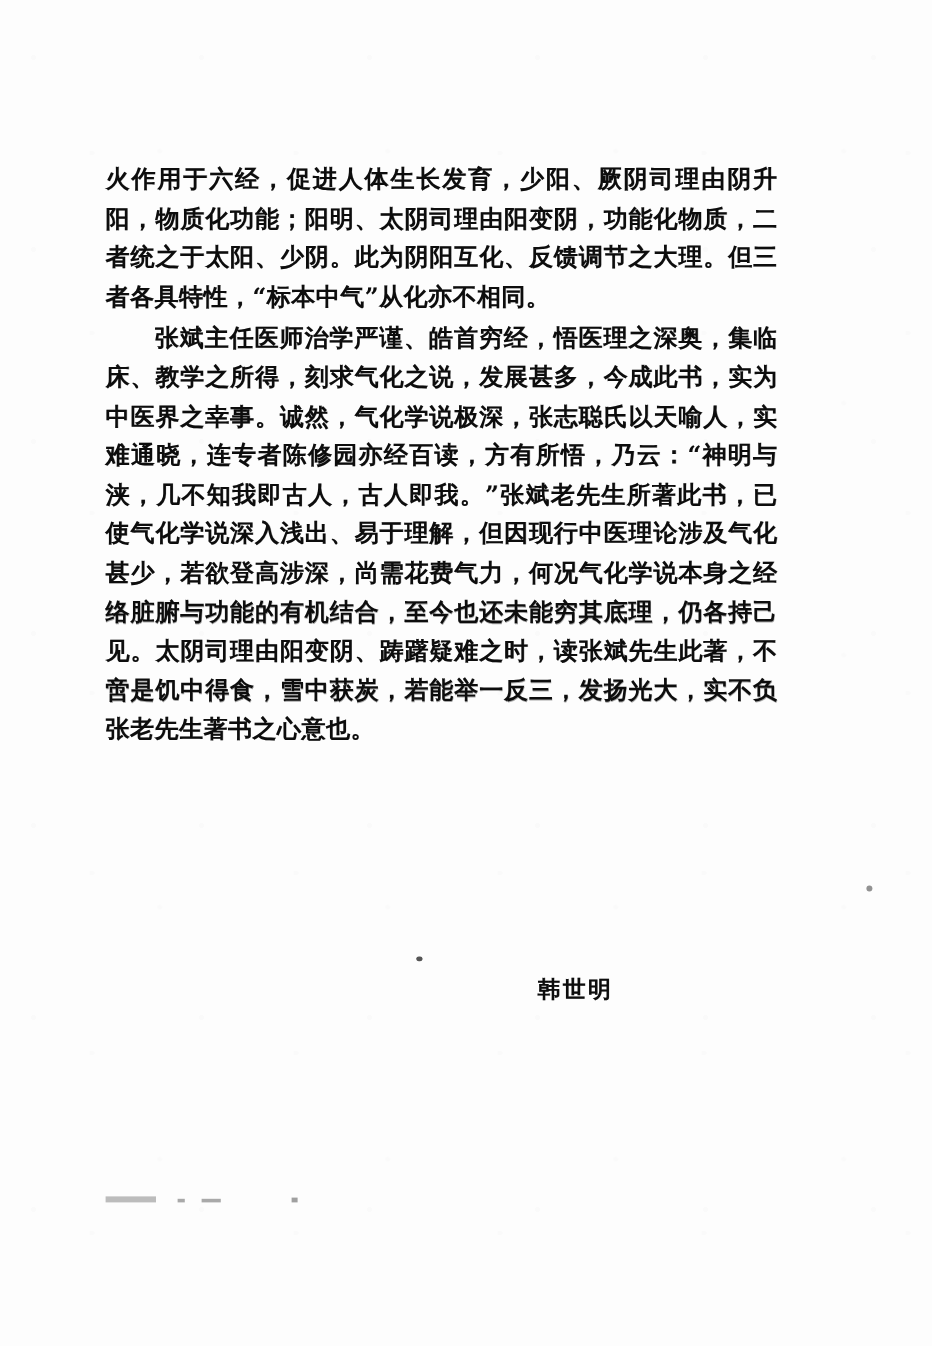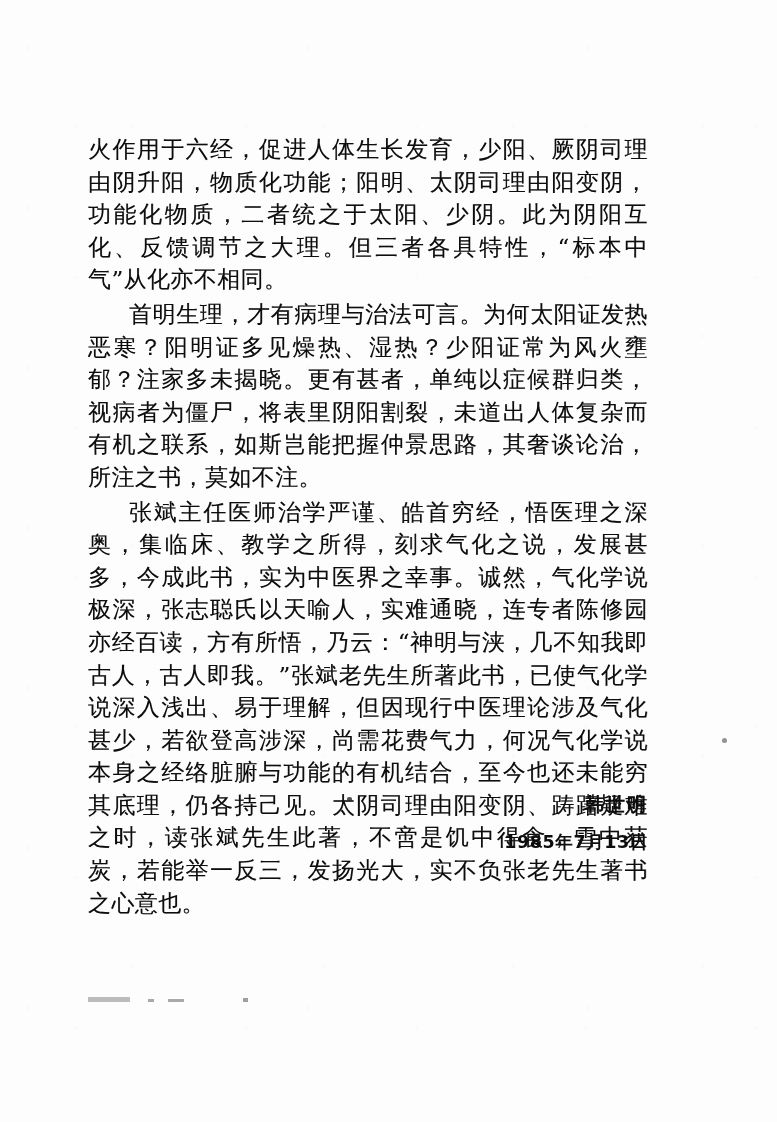--- a/index.html
+++ b/index.html
@@ -34,38 +34,38 @@
     pointer-events: none;
   }
   .text-block {
     position: absolute;
     left: 88px;
     top: 133px;
     width: 560px;
   }
   p.para {
     margin: 0 0 2px 0;
-    font-size: 23px;
+    font-size: 20px;
     line-height: 32.6px;
     letter-spacing: 0.4px;
     text-align: justify;
     text-justify: inter-character;
     color: #0d0d0d;
     font-family: "DejaVu Serif", "Liberation Serif", serif;
-    font-weight: 400;
+    font-weight: 700;
     text-shadow: 0.3px 0.2px 0 rgba(0,0,0,0.35);
   }
   p.para.indent {
     text-indent: 41px;
   }
   .signature-wrap {
     position: absolute;
     right: 129px;
-    top: 792px;
-    text-align: right;
+    top: 812px;
+    text-align: left;
     width: 200px;
   }
   .sig-name {
     font-size: 19px;
     font-weight: 700;
     letter-spacing: 2px;
     color: #0d0d0d;
     margin-bottom: 12px;
     text-shadow: 0.3px 0.2px 0 rgba(0,0,0,0.35);
   }
@@ -135,30 +135,28 @@
   }
 </style>
 </head>
 <body>
 
 <div class="page">
   <div class="paper-texture"></div>
 
   <div class="text-block">
     <p class="para">火作用于六经，促进人体生长发育，少阳、厥阴司理由阴升阳，物质化功能；阳明、太阴司理由阳变阴，功能化物质，二者统之于太阳、少阴。此为阴阳互化、反馈调节之大理。但三者各具特性，“标本中气”从化亦不相同。</p>
-    <p class="para indent">首明生理，才有病理与治法可言。为何太阳证发热恶寒？阳明证多见燥热、湿热？少阳证常为风火壅郁？注家多未揭晓。更有甚者，单纯以症候群归类，视病者为僵尸，将表里阴阳割裂，未道出人体复杂而有机之联系，如斯岂能把握仲景思路，其奢谈论治，所注之书，莫如不注。</p>
     <p class="para indent">张斌主任医师治学严谨、皓首穷经，悟医理之深奥，集临床、教学之所得，刻求气化之说，发展甚多，今成此书，实为中医界之幸事。诚然，气化学说极深，张志聪氏以天喻人，实难通晓，连专者陈修园亦经百读，方有所悟，乃云：“神明与浃，几不知我即古人，古人即我。”张斌老先生所著此书，已使气化学说深入浅出、易于理解，但因现行中医理论涉及气化甚少，若欲登高涉深，尚需花费气力，何况气化学说本身之经络脏腑与功能的有机结合，至今也还未能穷其底理，仍各持己见。太阴司理由阳变阴、踌躇疑难之时，读张斌先生此著，不啻是饥中得食，雪中获炭，若能举一反三，发扬光大，实不负张老先生著书之心意也。</p>
   </div>
 
   <div class="stray-mark-dot"></div>
   <div class="stray-mark-right"></div>
 
   <div class="signature-wrap">
     <div class="sig-name">韩世明</div>
-    <div class="sig-date">1985年7月13日</div>
   </div>
 
   <div class="footer-smudge">
     <div class="s1"></div>
     <div class="s2"></div>
     <div class="s3"></div>
     <div class="s4"></div>
   </div>
 </div>
 

